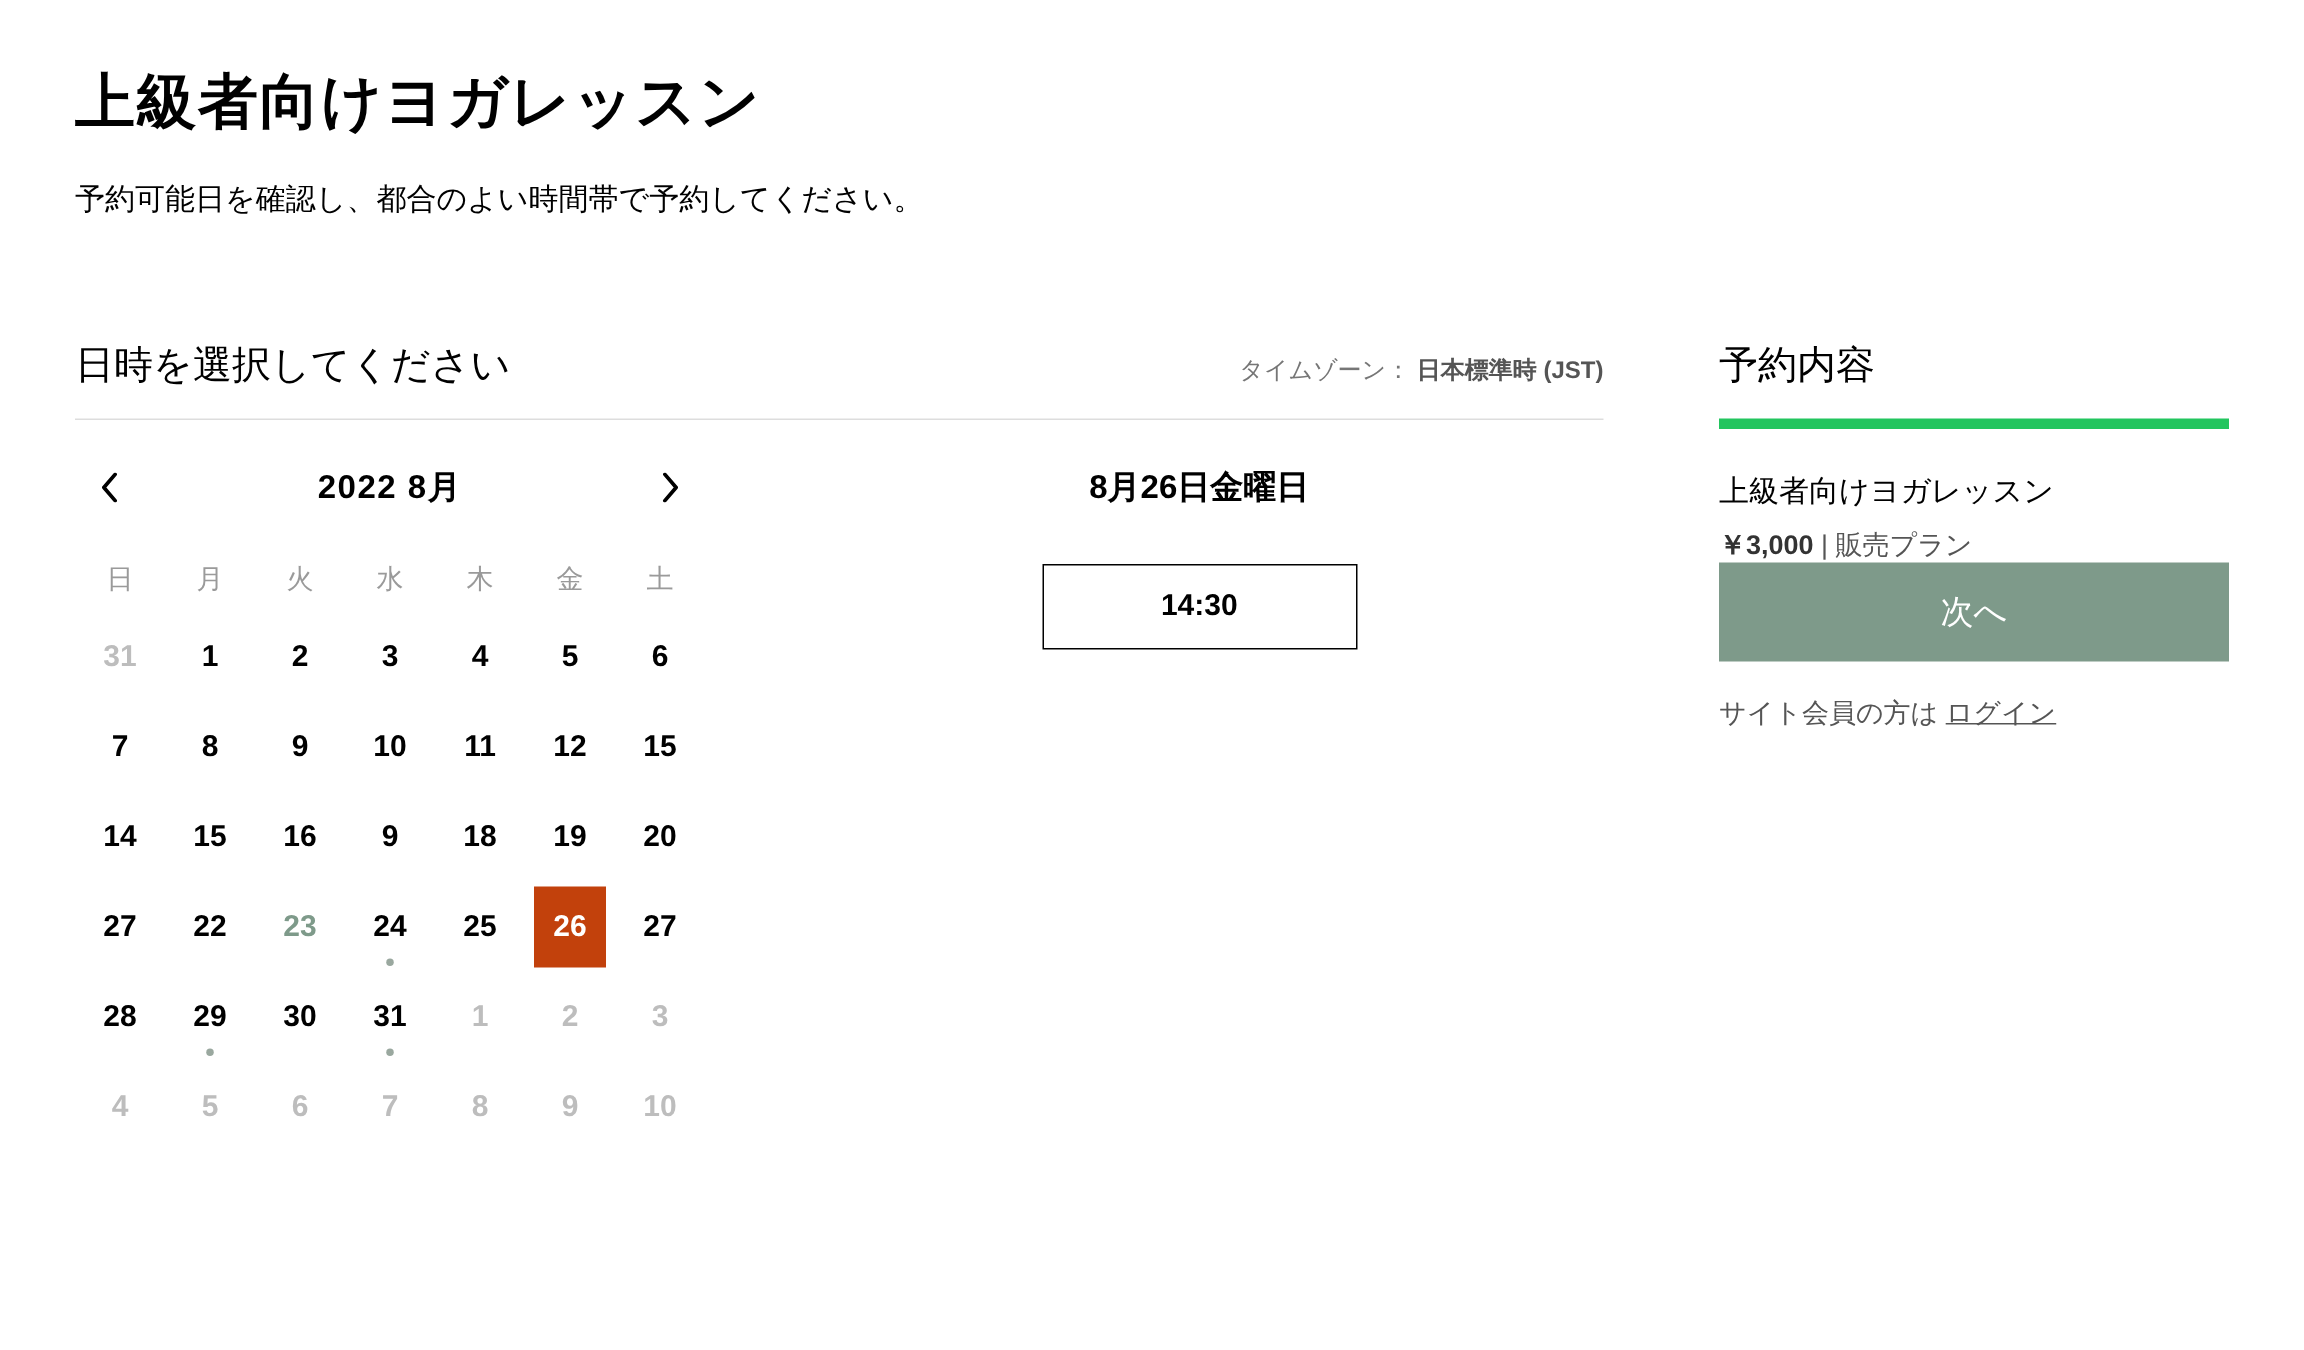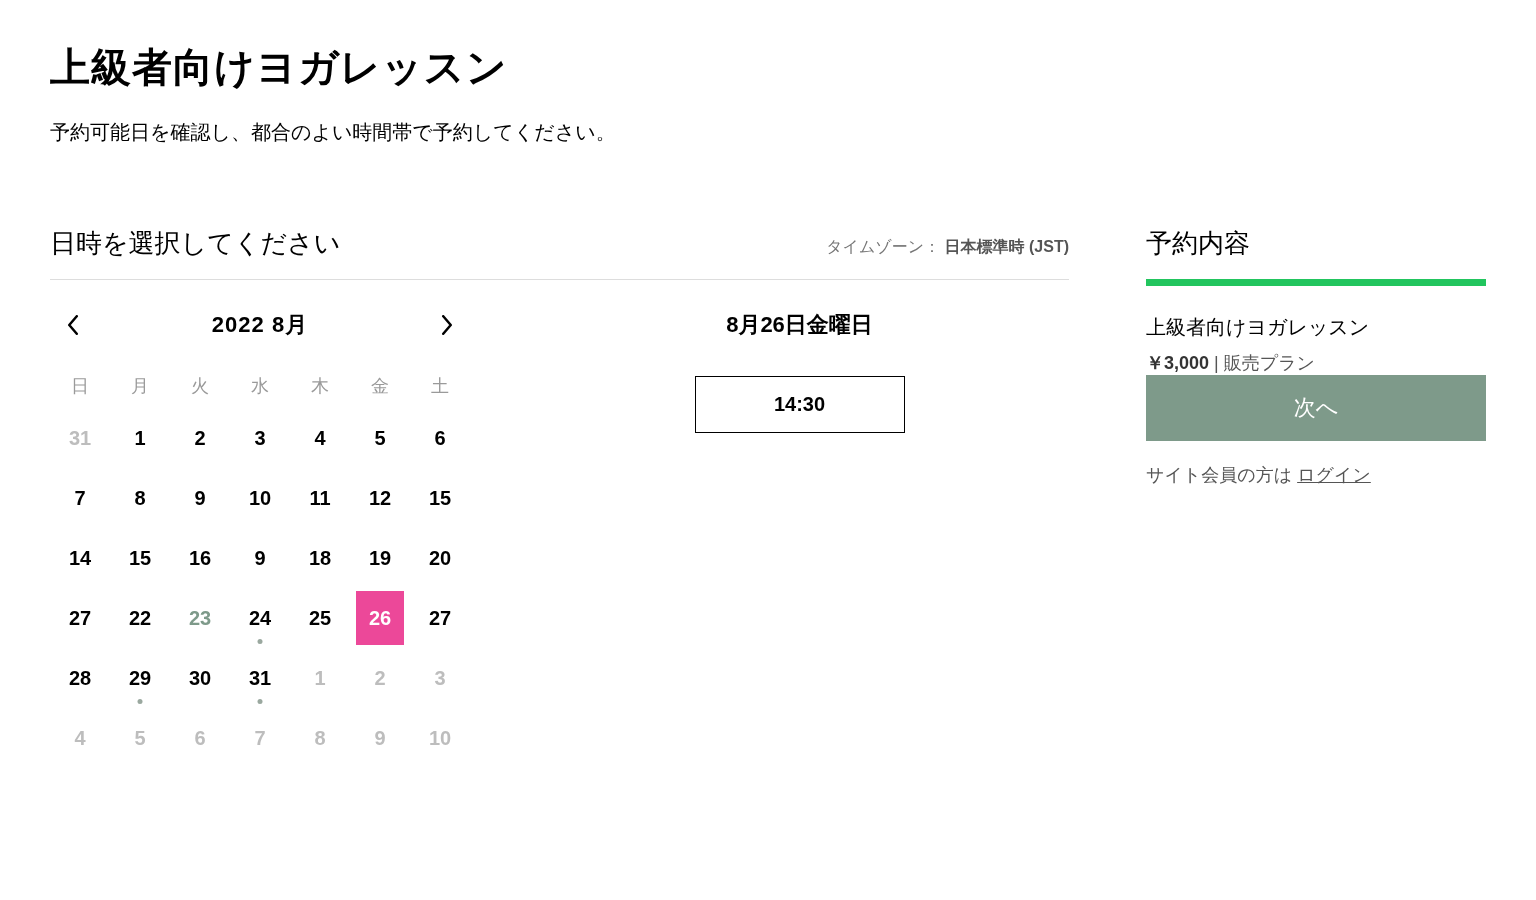--- a/index.html
+++ b/index.html
@@ -94,21 +94,21 @@
       font-weight: 700;
       cursor: pointer;
     }
     .day .num-box {
       width: 48px; height: 54px;
       display: flex; align-items: center; justify-content: center;
     }
     .day.other-month { color: #bdbdbd; font-weight: 700; }
     .day.today .num-box { color: #7e9a8a; }
     .day.selected .num-box {
-      background: #ec4899;
+      background: #c2410c;
       color: #fff;
     }
     .day .dot {
       position: absolute;
       bottom: 4px;
       left: 50%;
       transform: translateX(-50%);
       width: 5px; height: 5px; border-radius: 50%;
       background: #9aa89f;
     }

